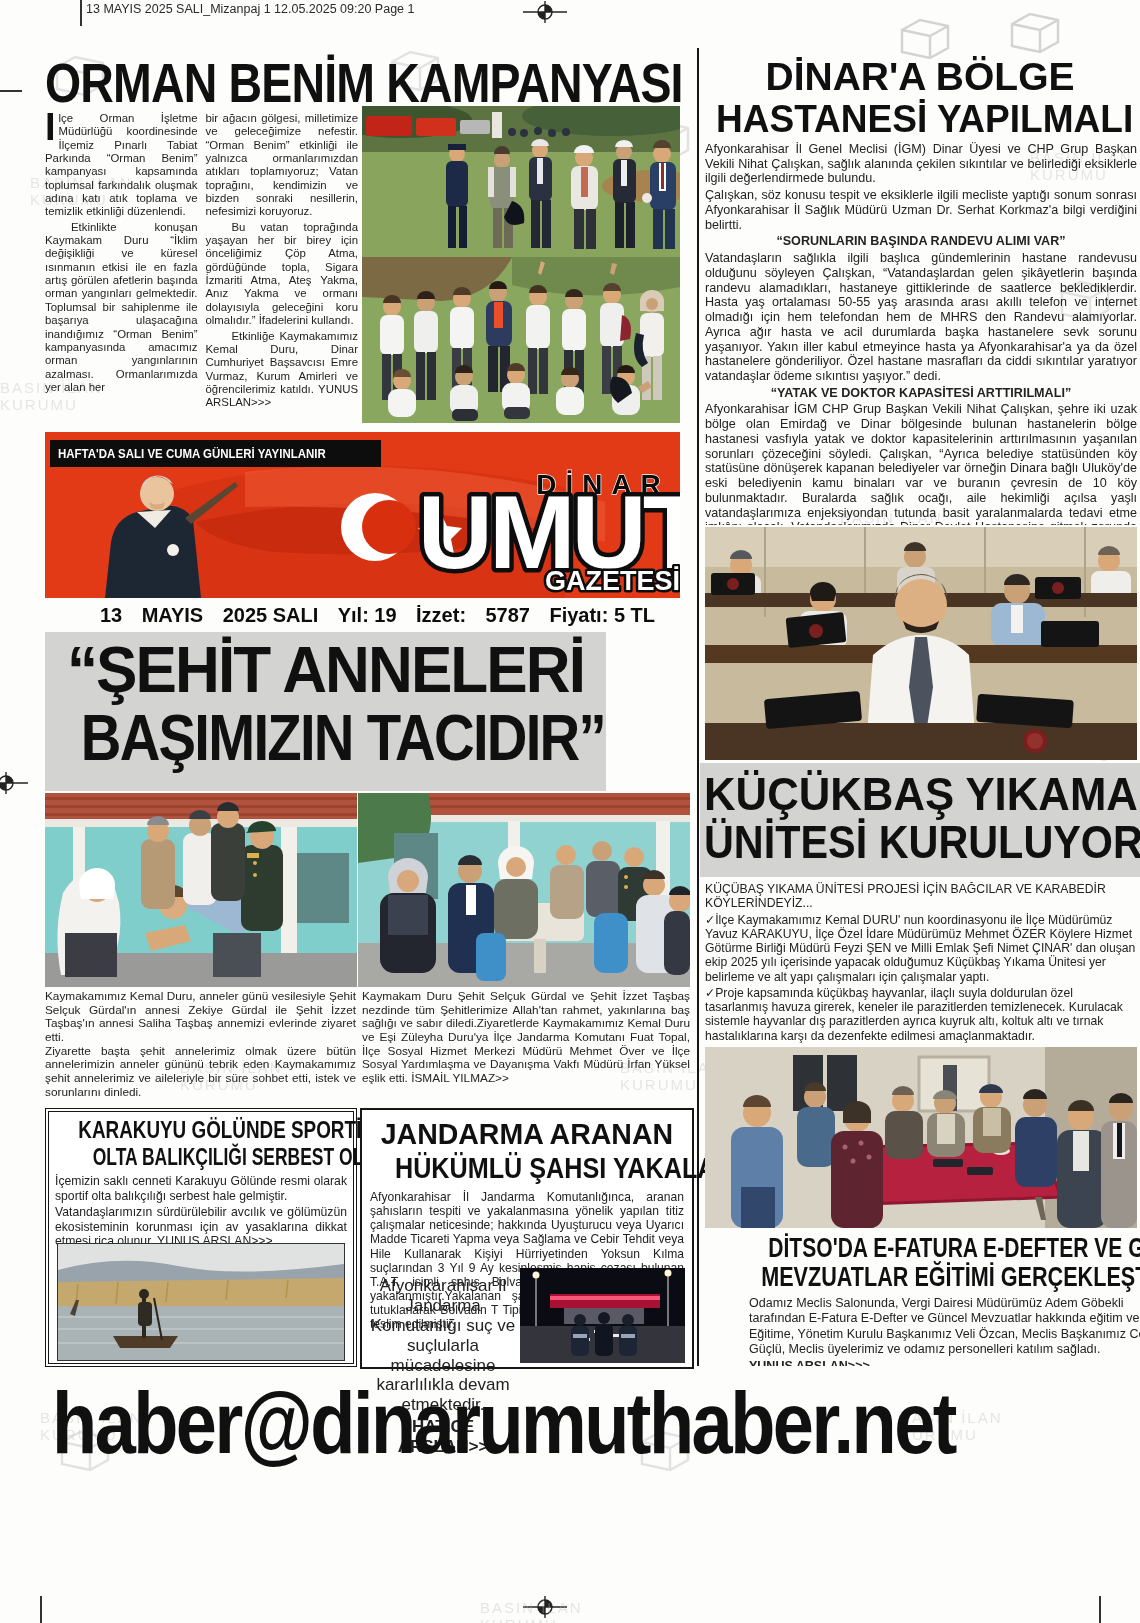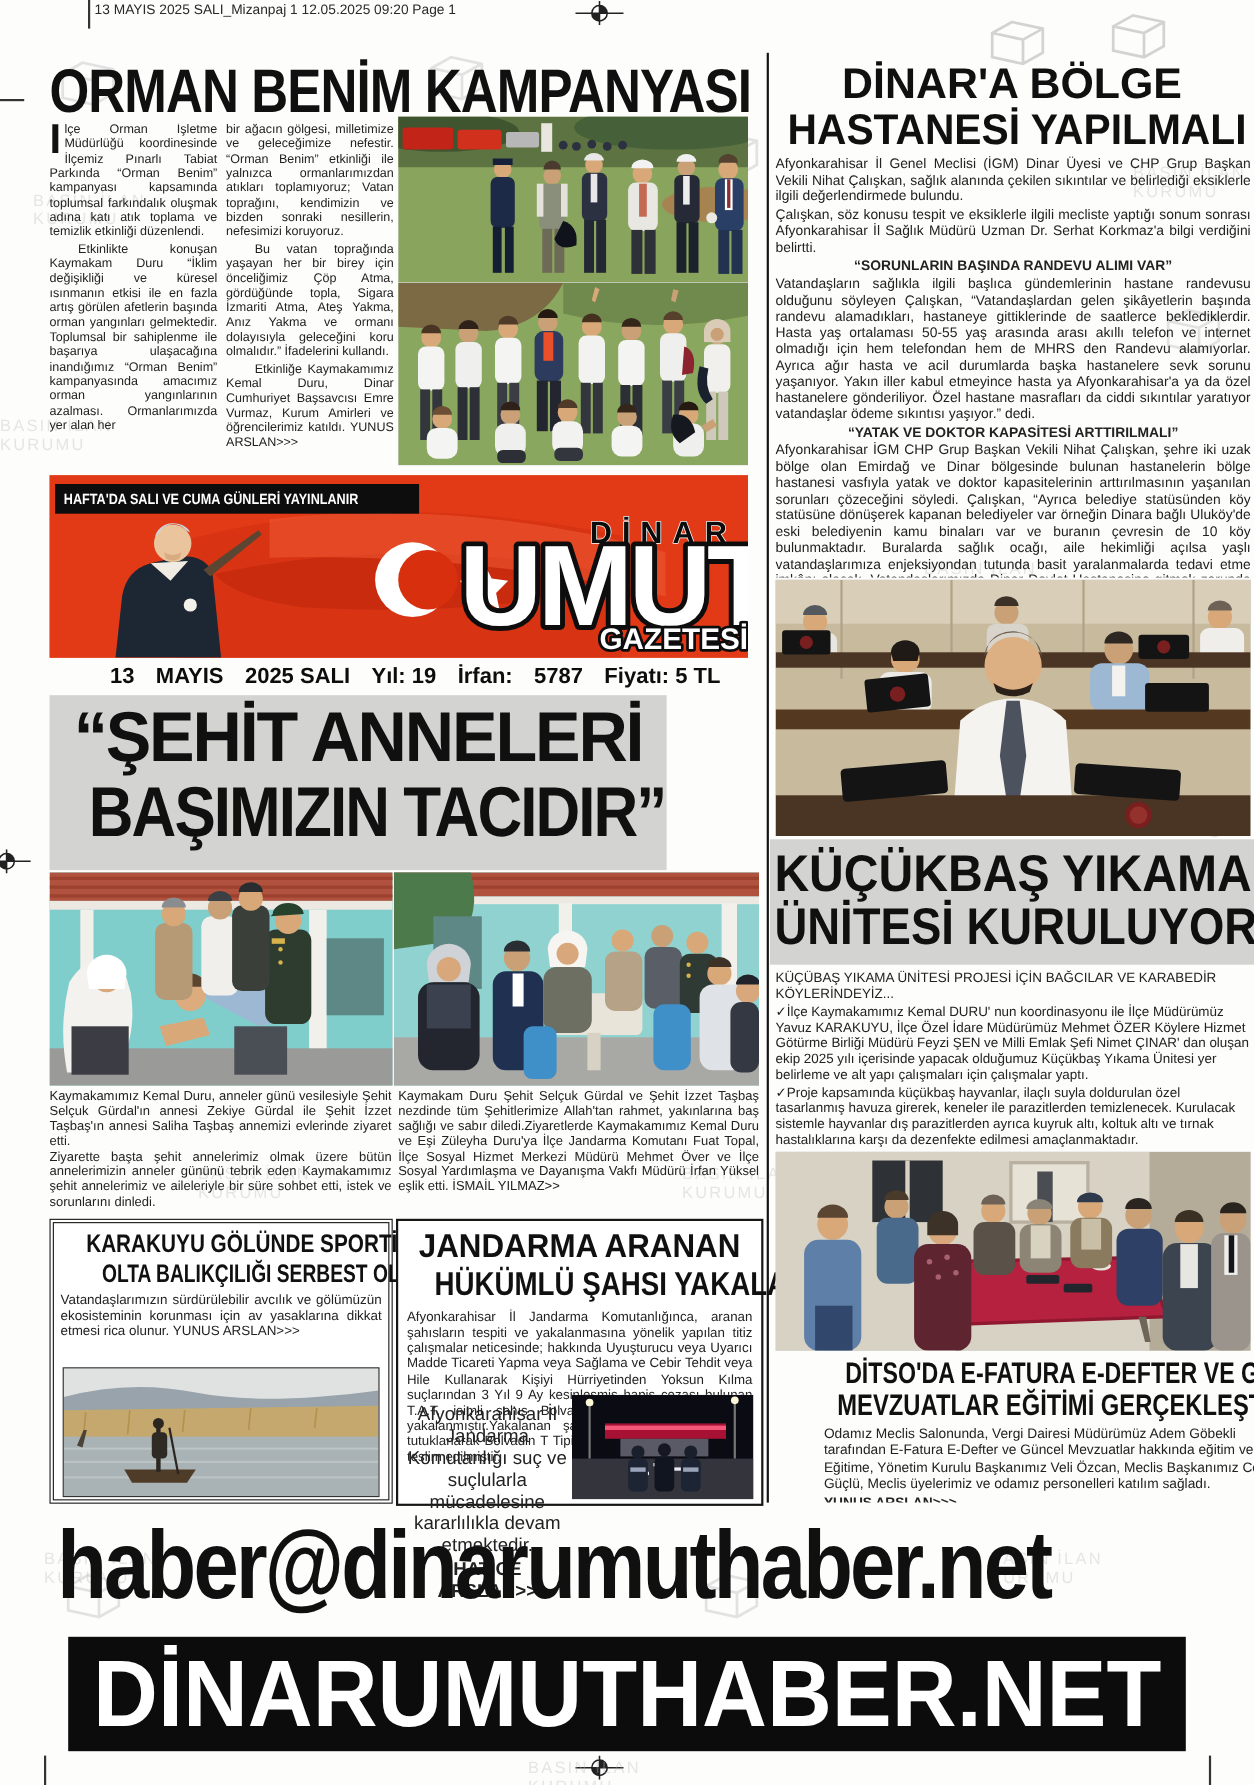--- a/index.html
+++ b/index.html
@@ -357,21 +357,21 @@
     <svg width="185" height="34" viewBox="0 0 185 34" style="position:absolute;left:455px;top:132px;">
       <text x="180" y="26" text-anchor="end" font-family="Liberation Sans, sans-serif" font-weight="bold" font-size="27" fill="#ffffff" stroke="#0d0d0d" stroke-width="5" paint-order="stroke" stroke-linejoin="round">GAZETESİ</text>
     </svg>
   </div>
 
   <div class="abs dateline" style="left:45px;top:602px;width:635px;padding:2px 25px 0 55px;box-sizing:border-box;">
     <span>13</span>
     <span>MAYIS</span>
     <span>2025 SALI</span>
     <span>Yıl: 19</span>
-    <span>İrfan:</span>
+    <span>İzzet:</span>
     <span>5787</span>
     <span>Fiyatı: 5 TL</span>
   </div>
 
   <div class="graybox" style="left:45px;top:632px;width:561px;height:159px;text-align:center;">
     <div class="hl" style="font-size:64px;line-height:1.08;margin-top:4px;letter-spacing:-2px;">
       <span class="condc" style="transform:scaleX(.97);">“ŞEHİT ANNELERİ</span>
     </div>
     <div class="hl" style="font-size:64px;line-height:1.05;letter-spacing:-2px;">
       <span class="condc" style="transform:scaleX(.88);">BAŞIMIZIN TACIDIR”</span>
@@ -493,20 +493,21 @@
 
   <div class="boxed" style="left:45px;top:1108px;width:310px;height:257px;">
     <div class="inner-line"></div>
     <div class="hl" style="text-align:center;font-size:23px;margin-top:8px;">
       <span class="condc" style="transform:scaleX(.82);">KARAKUYU GÖLÜNDE SPORTİF</span>
     </div>
     <div class="hl" style="text-align:center;font-size:23px;line-height:1.15;">
       <span class="condc" style="transform:scaleX(.76);">OLTA BALIKÇILIĞI SERBEST OLDU</span>
     </div>
     <div class="body-txt" style="margin:4px 9px 0 9px;font-size:12.2px;line-height:1.18;">
+      <p>İçemizin saklı cenneti Karakuyu Gölünde resmi olarak sportif olta balıkçılığı serbest hale gelmiştir.</p>
       <p>Vatandaşlarımızın sürdürülebilir avcılık ve gölümüzün ekosisteminin korunması için av yasaklarına dikkat etmesi rica olunur. YUNUS ARSLAN&gt;&gt;&gt;</p>
     </div>
     <div class="photo" style="left:11px;top:134px;width:286px;height:116px;border:1px solid #333;">
       <svg viewBox="0 0 286 116" preserveAspectRatio="none">
         <rect width="286" height="116" fill="#dfe2e0"></rect>
         <path d="M0 26 Q60 10 120 22 T286 20 L286 40 L0 42 Z" fill="#98a3ab"></path>
         <path d="M0 38 L286 34 L286 64 Q140 76 0 66 Z" fill="#c5a86d"></path>
         <g stroke="#b2924f" stroke-width="1.5">
             <line x1="20" y1="40" x2="18" y2="60"></line>
             <line x1="60" y1="38" x2="58" y2="60"></line>
@@ -762,17 +763,14 @@
   <div class="abs body-txt" style="left:705px;top:1296px;width:432px;height:70px;font-size:12.5px;line-height:1.17;text-align:left;overflow:hidden;margin-left:44px;">
     <p>Odamız Meclis Salonunda, Vergi Dairesi Müdürümüz Adem Göbekli tarafından E-Fatura E-Defter ve Güncel Mevzuatlar hakkında eğitim verildi.</p>
     <p>Eğitime, Yönetim Kurulu Başkanımız Veli Özcan, Meclis Başkanımız Cengiz Güçlü, Meclis üyelerimiz ve odamız personelleri katılım sağladı.</p>
     <p class="author">YUNUS ARSLAN&gt;&gt;&gt;</p>
   </div>
 
   <div class="abs hl" style="left:52px;top:1372px;font-size:88px;letter-spacing:-3px;">
     <span class="cond" style="transform:scaleX(.84);">haber@dinarumuthaber.net</span>
   </div>
 
-  <div class="abs" style="left:62px;top:1488px;width:1016px;height:104px;background:#0c0c0c;display:flex;align-items:center;justify-content:center;">
-    <span class="hl" style="color:#fff;font-size:86px;letter-spacing:0px;display:inline-block;transform:scaleX(.95);">DİNARUMUTHABER.NET</span>
-  </div>
 
 </div>
 
 </body></html>

